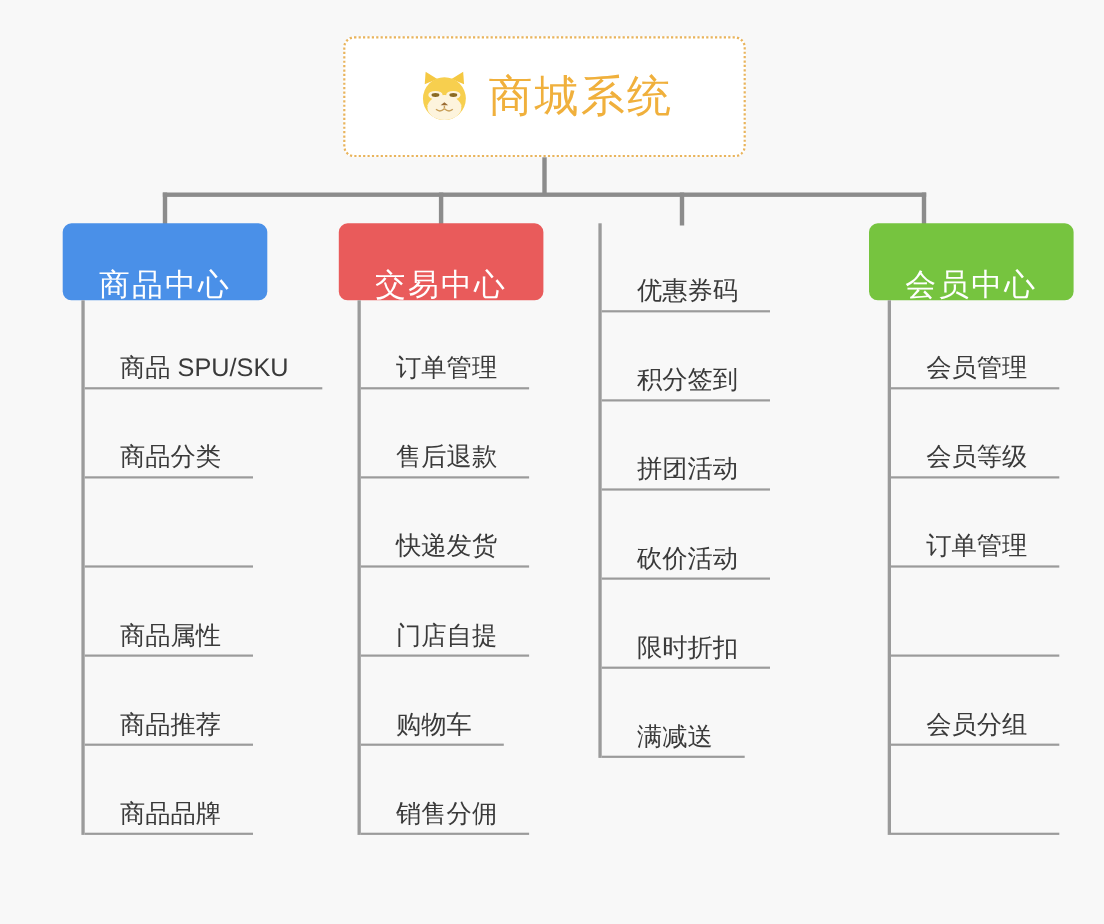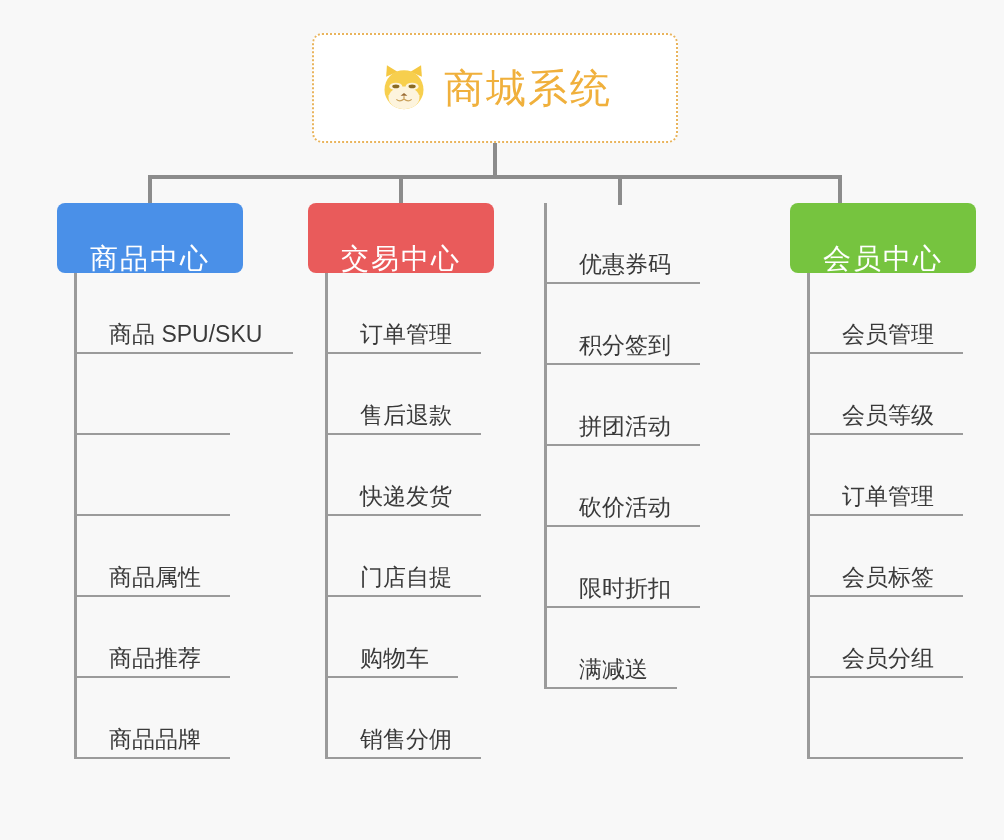--- a/index.html
+++ b/index.html
@@ -159,20 +159,21 @@
     <div class="cat-box" style="background: rgb(74, 144, 232);">
       <span class="cat-label">商品中心</span>
     </div>
     <div class="leaf-list">
       <div class="leaf-item">
         <span class="leaf-underline" style="width:216px;"></span>
         <span class="leaf-text">商品 SPU/SKU</span>
       </div>
       <div class="leaf-item">
         <span class="leaf-underline" style="width:153px;"></span>
+        <span class="leaf-text">商品分类</span>
       </div>
       <div class="leaf-item">
         <span class="leaf-underline" style="width:153px;"></span>
       </div>
       <div class="leaf-item">
         <span class="leaf-underline" style="width:153px;"></span>
         <span class="leaf-text">商品属性</span>
       </div>
       <div class="leaf-item">
         <span class="leaf-underline" style="width:153px;"></span>
@@ -258,21 +259,20 @@
       <div class="leaf-item">
         <span class="leaf-underline" style="width:153px;"></span>
         <span class="leaf-text">会员等级</span>
       </div>
       <div class="leaf-item">
         <span class="leaf-underline" style="width:153px;"></span>
         <span class="leaf-text">订单管理</span>
       </div>
       <div class="leaf-item">
         <span class="leaf-underline" style="width:153px;"></span>
-        <span class="leaf-text">会员标签</span>
       </div>
       <div class="leaf-item">
         <span class="leaf-underline" style="width:153px;"></span>
         <span class="leaf-text">会员分组</span>
       </div>
       <div class="leaf-item">
         <span class="leaf-underline" style="width:153px;"></span>
       </div>
     </div>
   </div>

